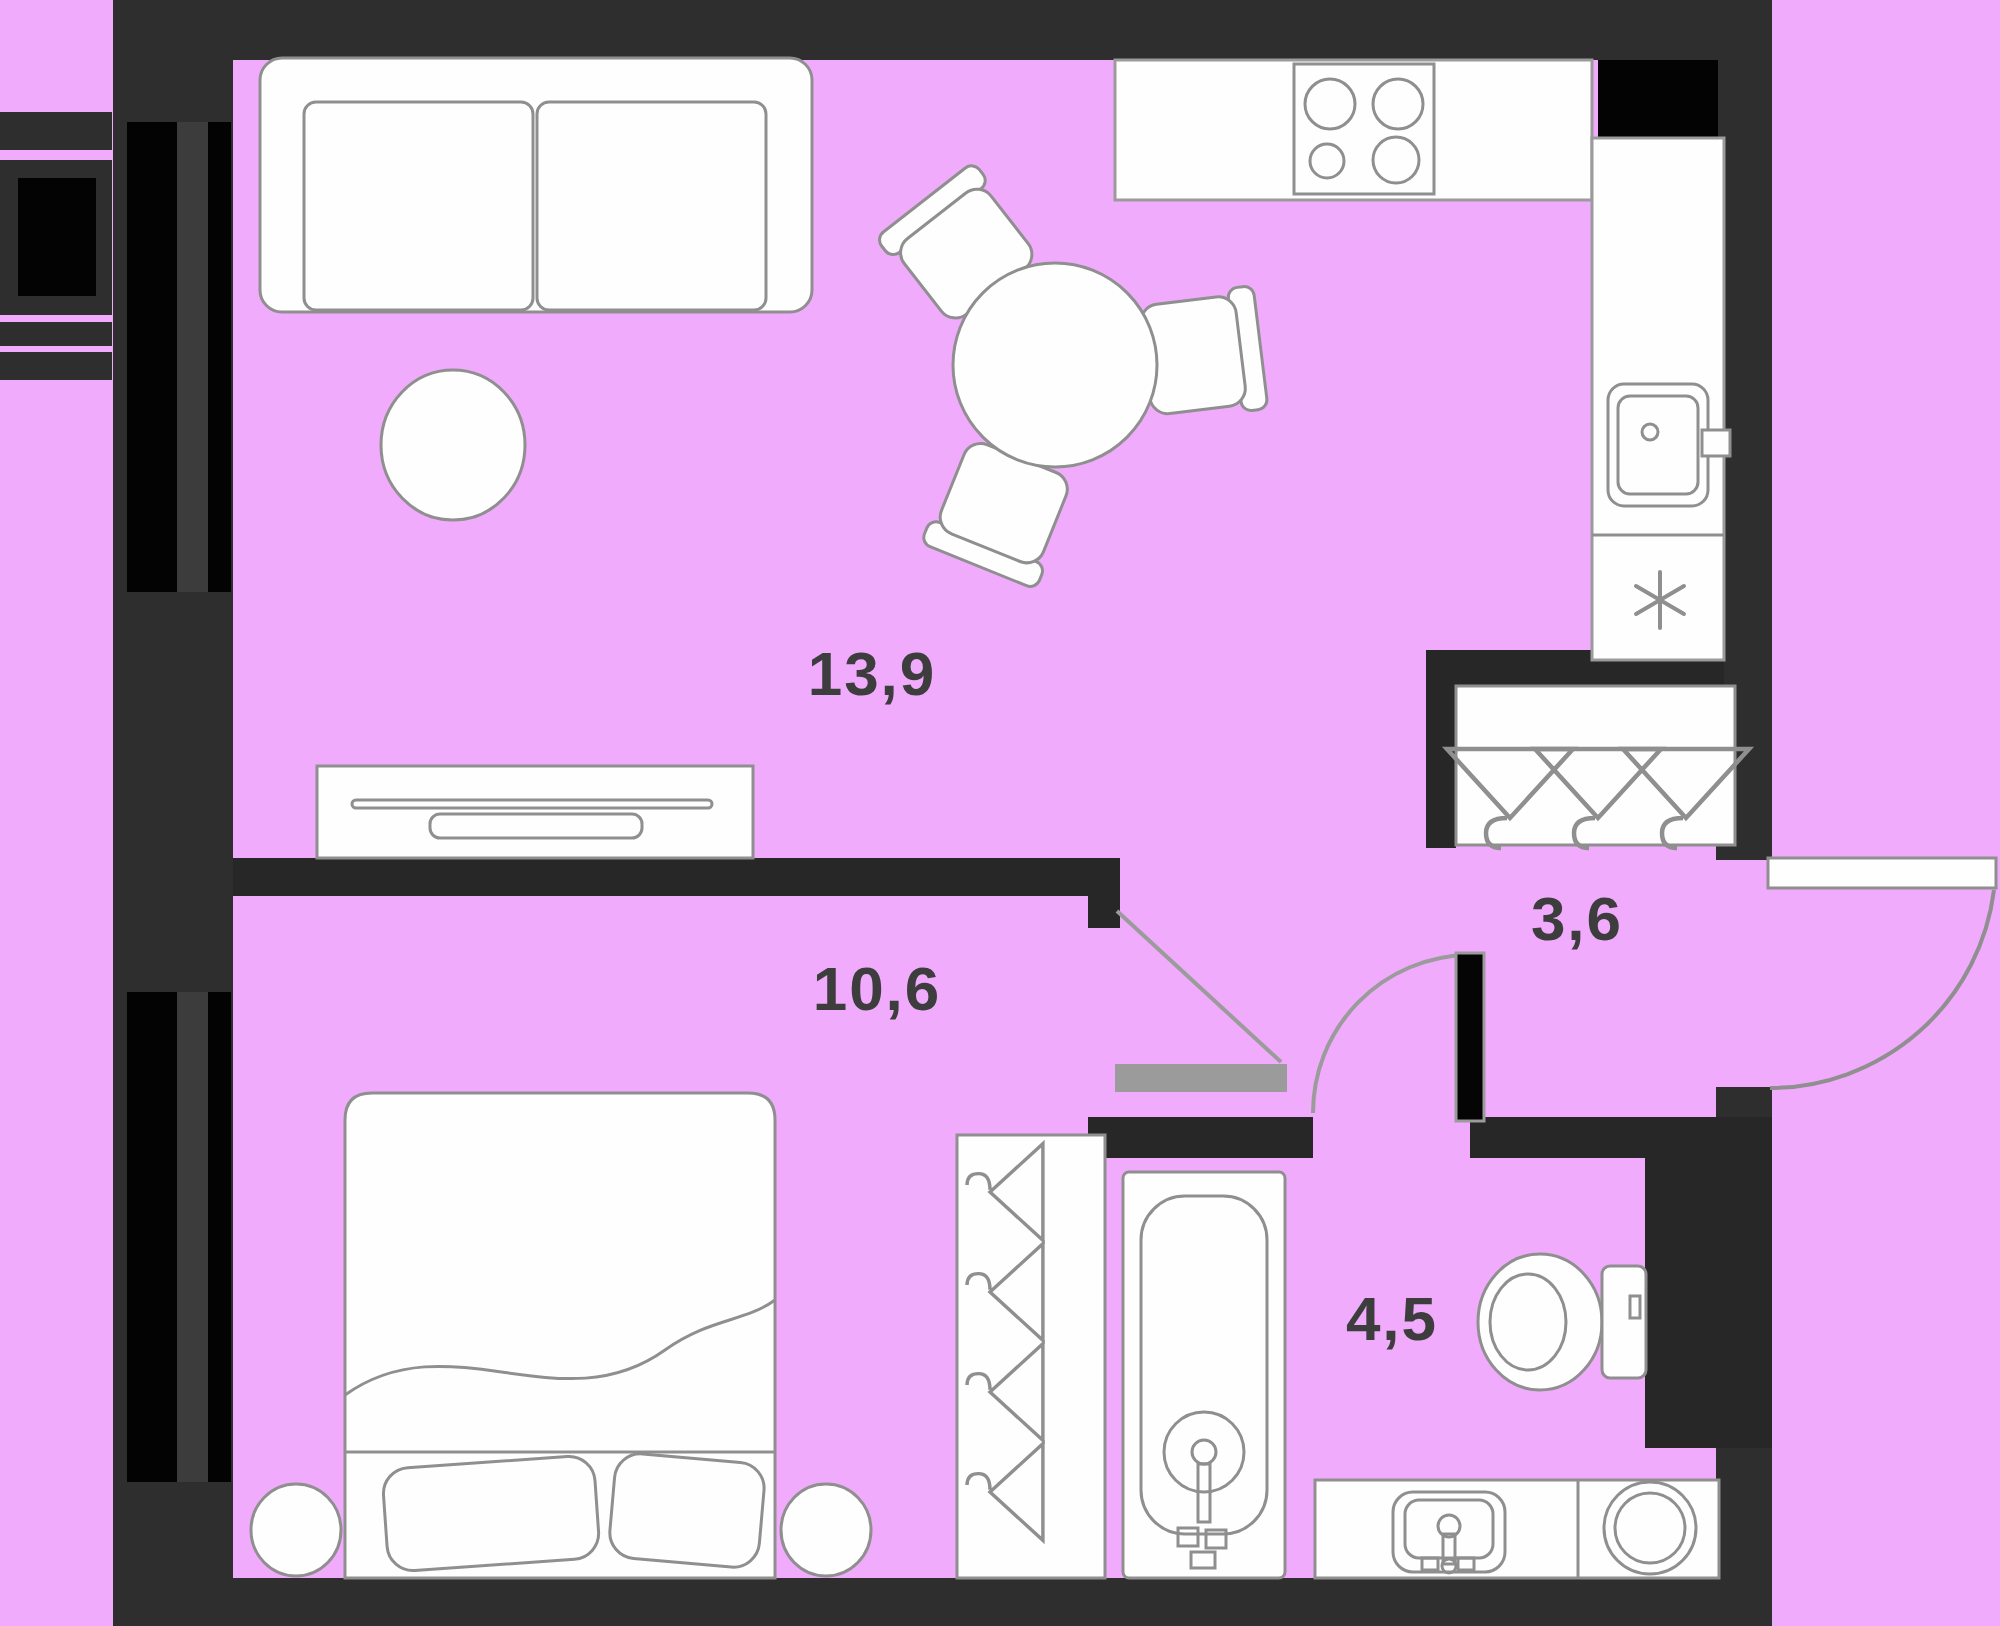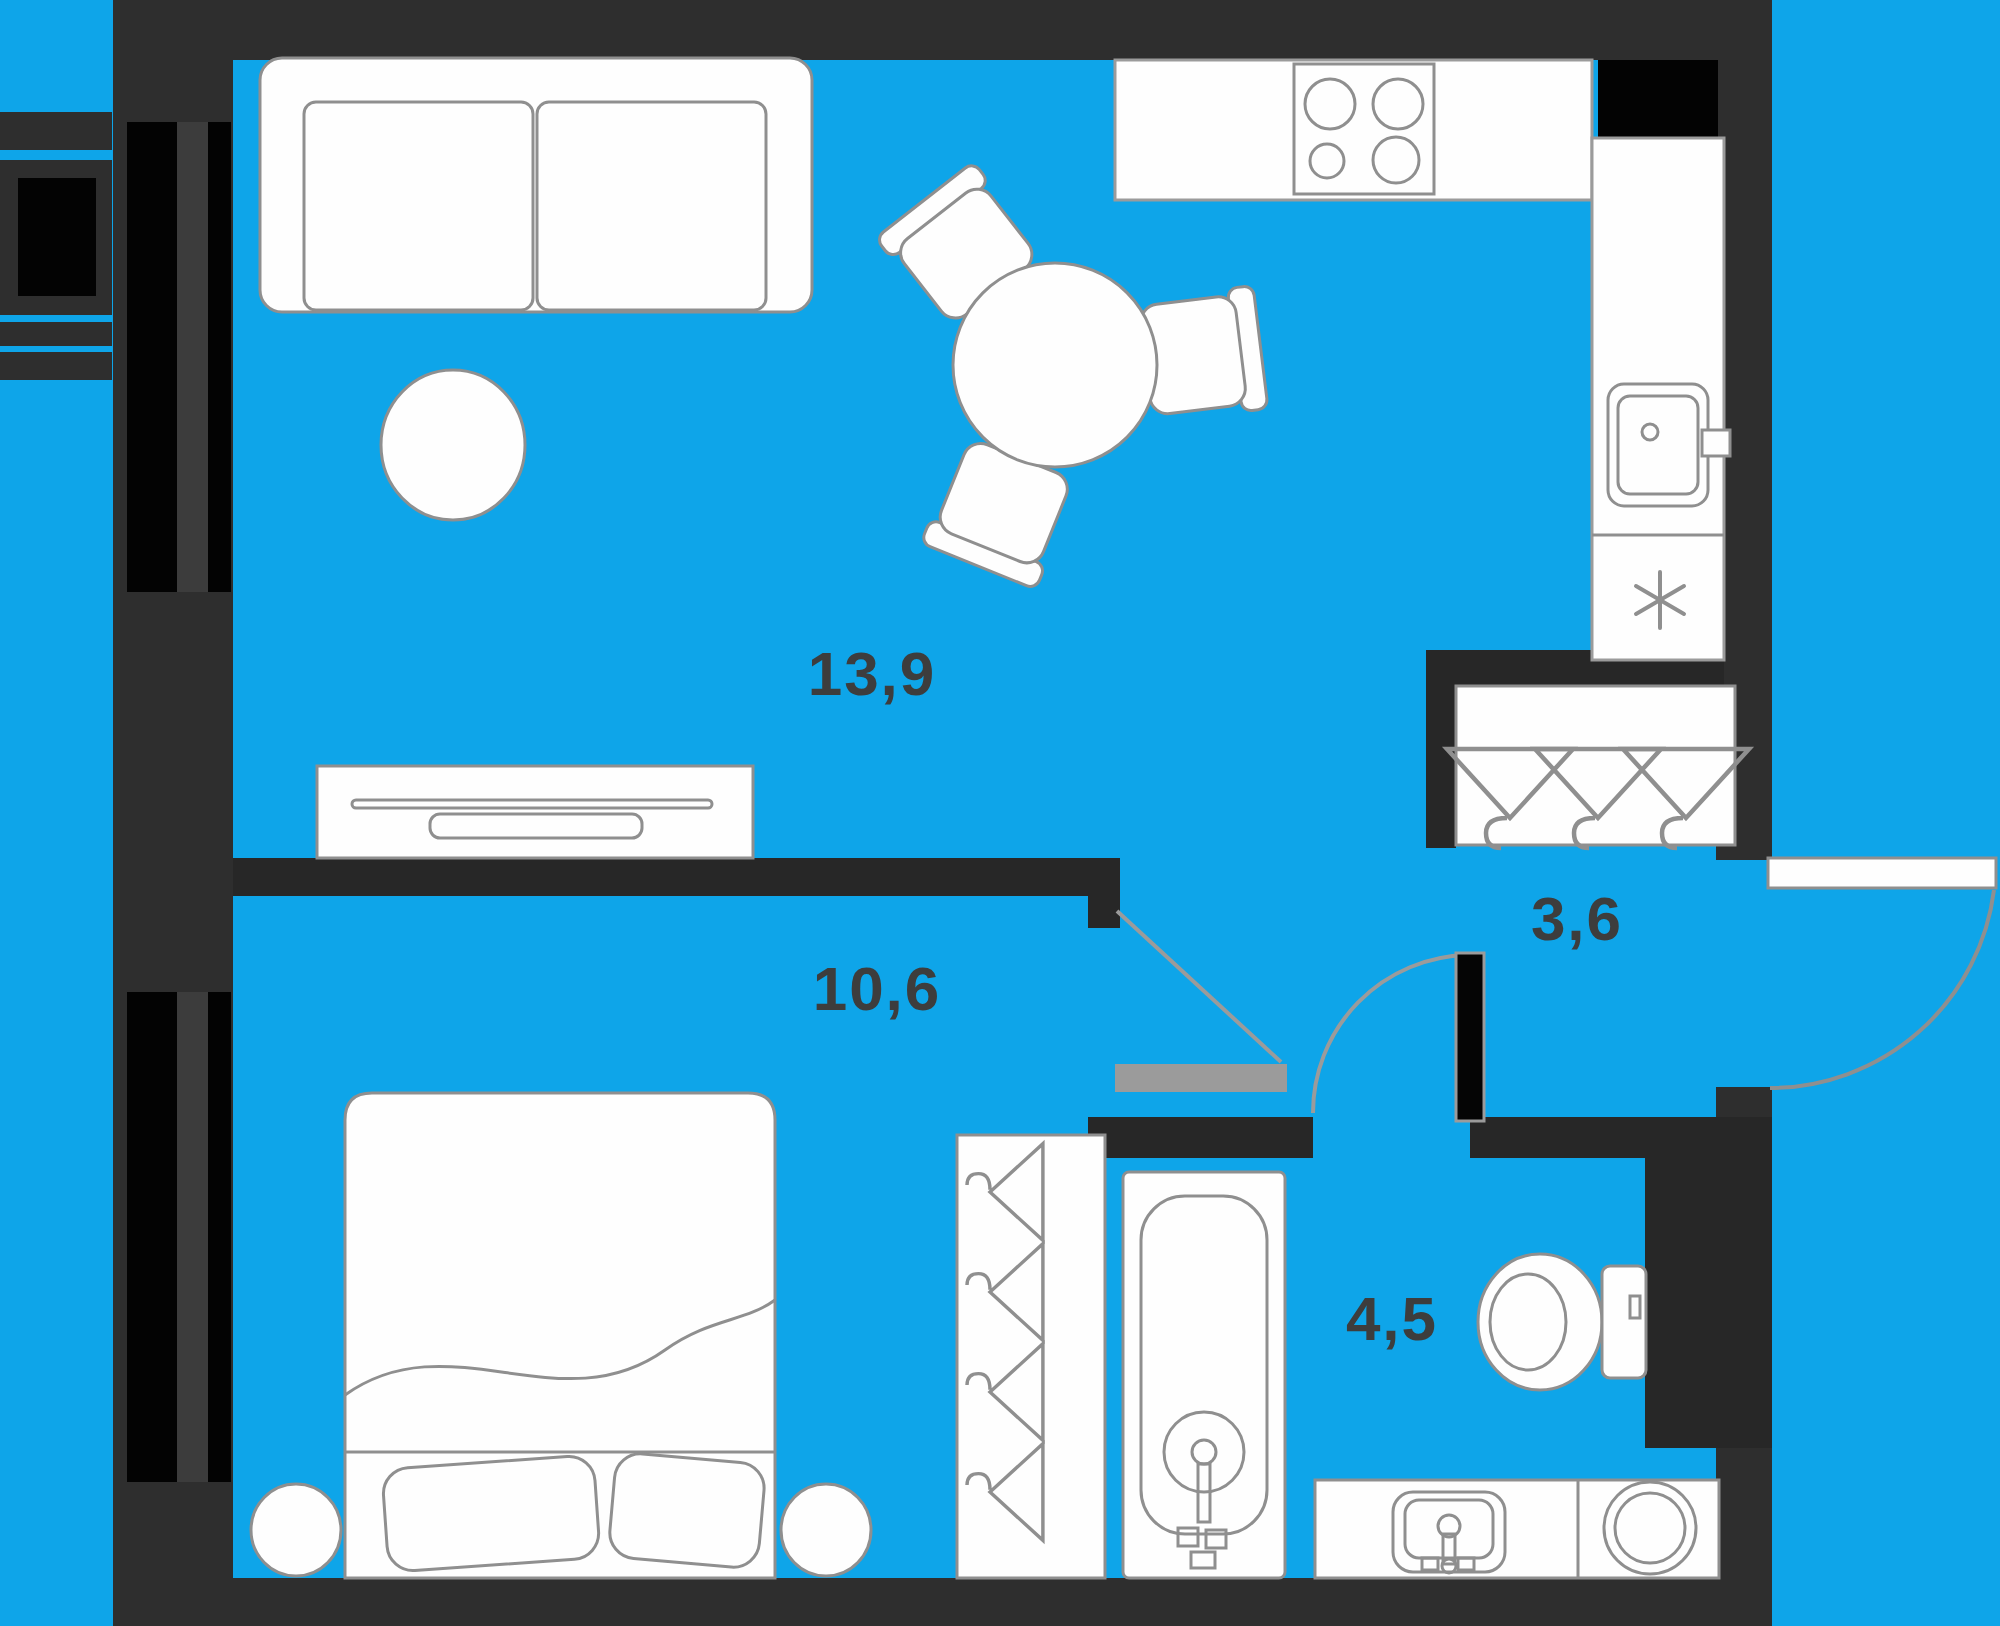--- a/index.html
+++ b/index.html
@@ -1,16 +1,16 @@
 <!DOCTYPE html>
 <html><head>
 <meta charset="utf-8">
 <style>
   html,body{margin:0;padding:0;background:#000;}
-  .stage{position:relative;width:2000px;height:1626px;background:#0ea5e9;overflow:hidden;
+  .stage{position:relative;width:2000px;height:1626px;background:#f0abfc;overflow:hidden;
          font-family:"Liberation Sans",sans-serif;}
   svg{position:absolute;left:0;top:0;}
   .room-label{font-family:"Liberation Sans",sans-serif;font-weight:bold;font-size:62px;
               letter-spacing:2px;text-anchor:middle;}
 </style>
 </head>
 <body>
 
 <div class="stage">
 <svg width="2000" height="1626" viewBox="0 0 2000 1626">

